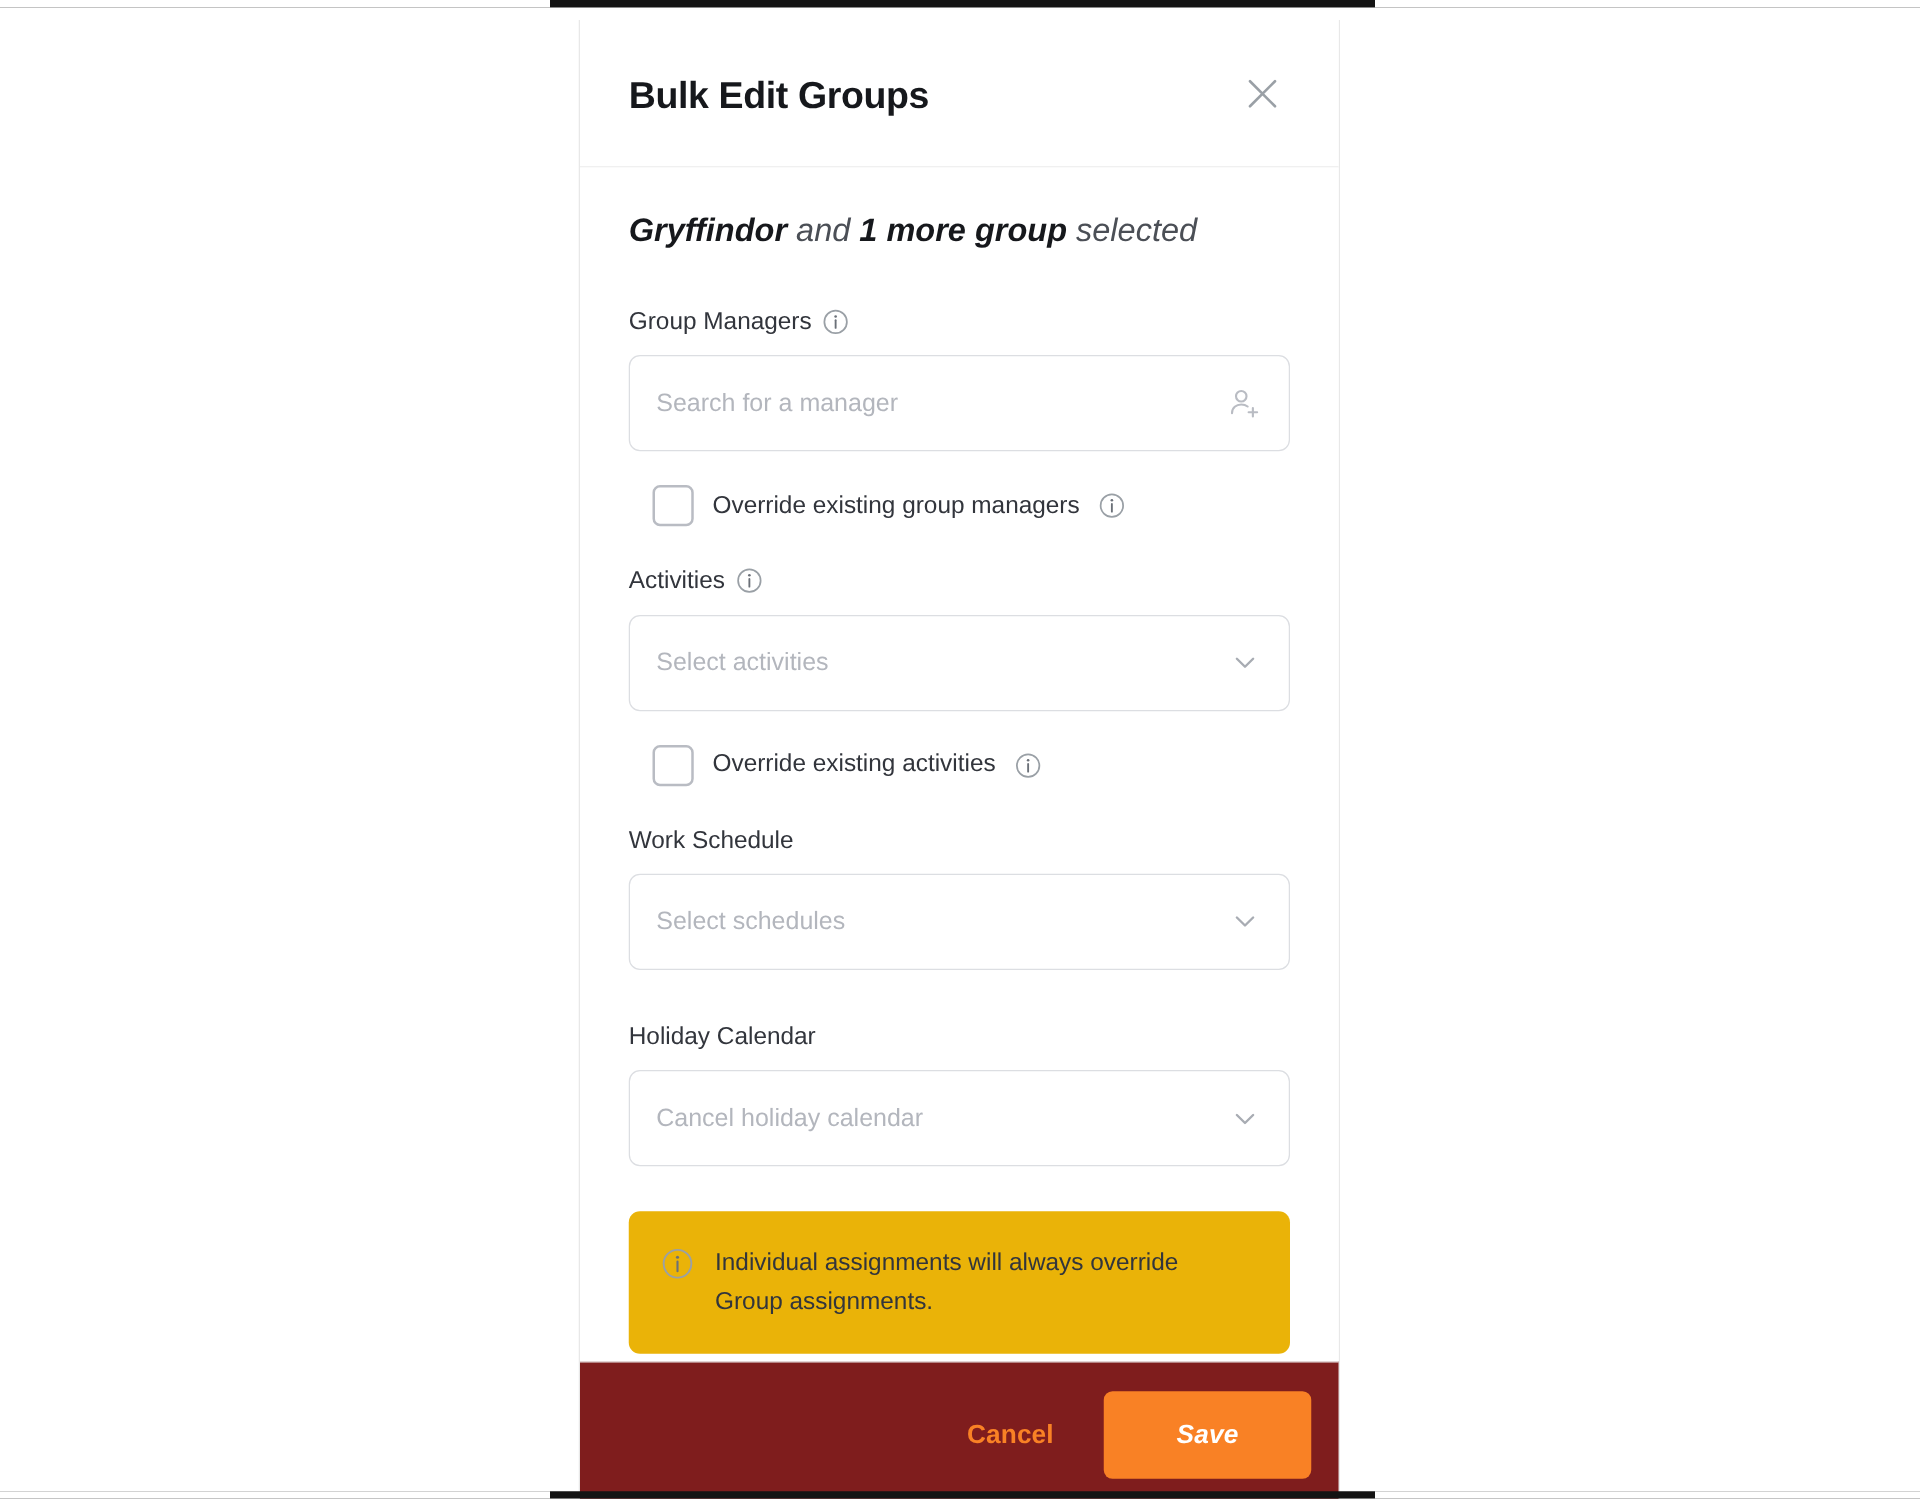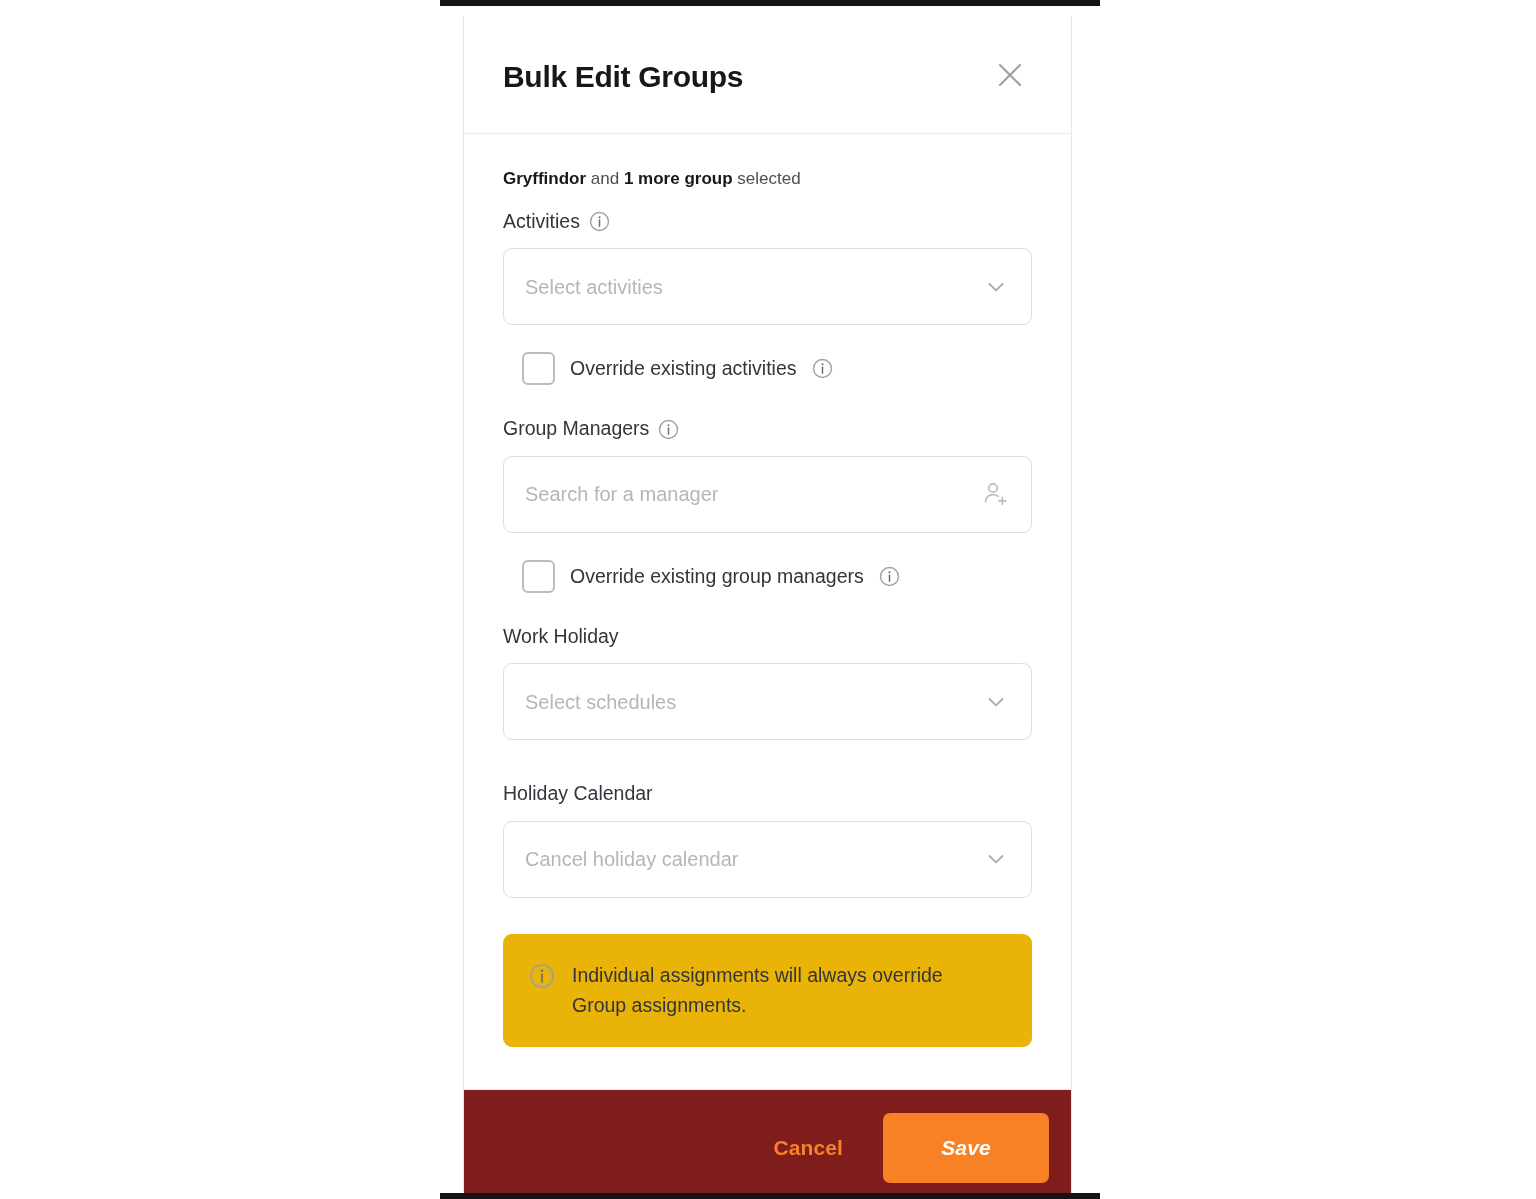--- a/index.html
+++ b/index.html
@@ -105,25 +105,26 @@
   
   .dlg-body {
     flex: 1 1 auto;
     padding: 34px 39px 0 39px;
     overflow: hidden;
     background: #ffffff;
     position: relative;
   }
 
   .selection-line {
-    font-size: 17px;
+    font-size: 26px;
     color: #4b4f56;
     line-height: 1.3;
-    margin-bottom: 20px;
+    margin-bottom: 44px;
     white-space: nowrap;
+    font-style: italic;
   }
   .selection-line .strong {
     font-weight: 700;
     color: #16181c;
   }
 
   
   .field { margin-bottom: 0; }
 
   .field-label-row {
@@ -300,20 +301,56 @@
     </div>
 
     <div class="dlg-body">
 
       <div class="selection-line">
         <span class="strong">Gryffindor</span><span> and </span><span class="strong">1 more group</span><span> selected</span>
       </div>
 
       <div class="field">
         <div class="field-label-row">
+          <span class="field-label">Group Managers</span>
+          <span class="info-icon">
+            <svg width="21" height="21" viewBox="0 0 21 21" fill="none">
+              <circle cx="10.5" cy="10.5" r="9" stroke="#9aa0a6" stroke-width="1.4"></circle>
+              <circle cx="10.5" cy="6.2" r="1.05" fill="#6b7078"></circle>
+              <path d="M10.5 9.1 V15.3" stroke="#6b7078" stroke-width="1.5" stroke-linecap="round"></path>
+            </svg>
+          </span>
+        </div>
+
+        <div class="control">
+          <span class="placeholder">Search for a manager</span>
+          <span class="trailing">
+            <svg width="30" height="30" viewBox="0 0 30 30" fill="none">
+              <circle cx="12" cy="9" r="4.2" stroke="#b9bcc3" stroke-width="1.7"></circle>
+              <path d="M4.6 22.5 C4.6 18.2 8 15.6 12 15.6 C14 15.6 15.8 16.2 17.1 17.2" stroke="#b9bcc3" stroke-width="1.7" stroke-linecap="round"></path>
+              <path d="M21.3 18.4 V25.2 M17.9 21.8 H24.7" stroke="#b9bcc3" stroke-width="1.7" stroke-linecap="round"></path>
+            </svg>
+          </span>
+        </div>
+
+        <div class="checkbox-row">
+          <span class="checkbox-box"></span>
+          <span class="checkbox-label">Override existing group managers</span>
+          <span class="info-icon">
+            <svg width="21" height="21" viewBox="0 0 21 21" fill="none">
+              <circle cx="10.5" cy="10.5" r="9" stroke="#9aa0a6" stroke-width="1.4"></circle>
+              <circle cx="10.5" cy="6.2" r="1.05" fill="#6b7078"></circle>
+              <path d="M10.5 9.1 V15.3" stroke="#6b7078" stroke-width="1.5" stroke-linecap="round"></path>
+            </svg>
+          </span>
+        </div>
+      </div>
+
+      <div class="field">
+        <div class="field-label-row">
           <span class="field-label">Activities</span>
           <span class="info-icon">
             <svg width="21" height="21" viewBox="0 0 21 21" fill="none">
               <circle cx="10.5" cy="10.5" r="9" stroke="#9aa0a6" stroke-width="1.4"></circle>
               <circle cx="10.5" cy="6.2" r="1.05" fill="#6b7078"></circle>
               <path d="M10.5 9.1 V15.3" stroke="#6b7078" stroke-width="1.5" stroke-linecap="round"></path>
             </svg>
           </span>
         </div>
 
@@ -334,57 +371,21 @@
               <circle cx="10.5" cy="10.5" r="9" stroke="#9aa0a6" stroke-width="1.4"></circle>
               <circle cx="10.5" cy="6.2" r="1.05" fill="#6b7078"></circle>
               <path d="M10.5 9.1 V15.3" stroke="#6b7078" stroke-width="1.5" stroke-linecap="round"></path>
             </svg>
           </span>
         </div>
       </div>
 
       <div class="field">
         <div class="field-label-row">
-          <span class="field-label">Group Managers</span>
-          <span class="info-icon">
-            <svg width="21" height="21" viewBox="0 0 21 21" fill="none">
-              <circle cx="10.5" cy="10.5" r="9" stroke="#9aa0a6" stroke-width="1.4"></circle>
-              <circle cx="10.5" cy="6.2" r="1.05" fill="#6b7078"></circle>
-              <path d="M10.5 9.1 V15.3" stroke="#6b7078" stroke-width="1.5" stroke-linecap="round"></path>
-            </svg>
-          </span>
-        </div>
-
-        <div class="control">
-          <span class="placeholder">Search for a manager</span>
-          <span class="trailing">
-            <svg width="30" height="30" viewBox="0 0 30 30" fill="none">
-              <circle cx="12" cy="9" r="4.2" stroke="#b9bcc3" stroke-width="1.7"></circle>
-              <path d="M4.6 22.5 C4.6 18.2 8 15.6 12 15.6 C14 15.6 15.8 16.2 17.1 17.2" stroke="#b9bcc3" stroke-width="1.7" stroke-linecap="round"></path>
-              <path d="M21.3 18.4 V25.2 M17.9 21.8 H24.7" stroke="#b9bcc3" stroke-width="1.7" stroke-linecap="round"></path>
-            </svg>
-          </span>
-        </div>
-
-        <div class="checkbox-row">
-          <span class="checkbox-box"></span>
-          <span class="checkbox-label">Override existing group managers</span>
-          <span class="info-icon">
-            <svg width="21" height="21" viewBox="0 0 21 21" fill="none">
-              <circle cx="10.5" cy="10.5" r="9" stroke="#9aa0a6" stroke-width="1.4"></circle>
-              <circle cx="10.5" cy="6.2" r="1.05" fill="#6b7078"></circle>
-              <path d="M10.5 9.1 V15.3" stroke="#6b7078" stroke-width="1.5" stroke-linecap="round"></path>
-            </svg>
-          </span>
-        </div>
-      </div>
-
-      <div class="field">
-        <div class="field-label-row">
-          <span class="field-label">Work Holiday</span>
+          <span class="field-label">Work Schedule</span>
         </div>
 
         <div class="control select">
           <span class="placeholder">Select schedules</span>
           <span class="trailing">
             <svg width="26" height="26" viewBox="0 0 26 26" fill="none">
               <path d="M6.5 10 L13 16.4 L19.5 10" stroke="#a8acb3" stroke-width="1.9" stroke-linecap="round" stroke-linejoin="round"></path>
             </svg>
           </span>
         </div>

